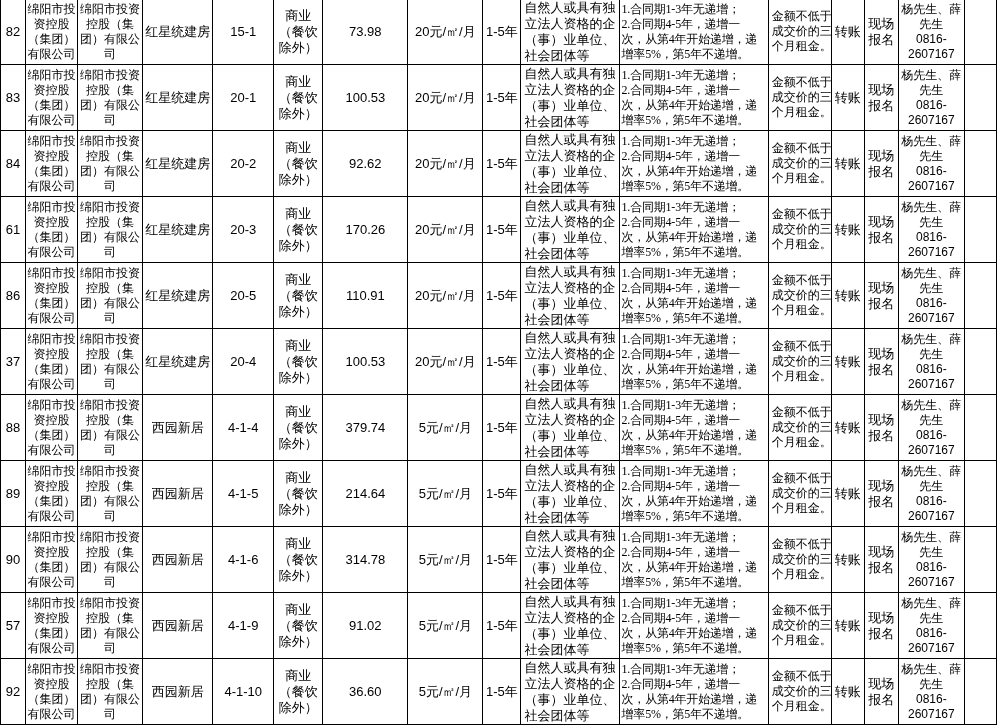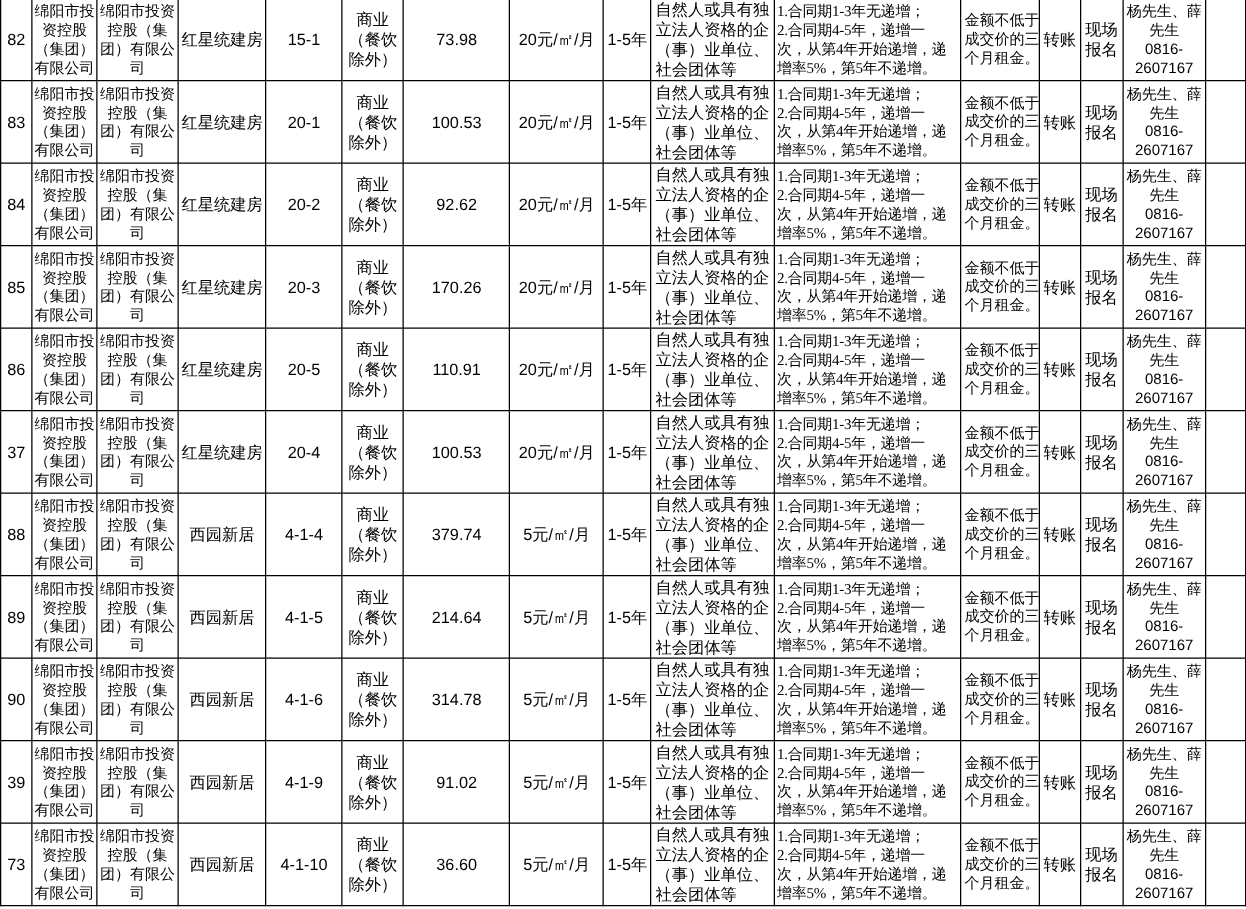--- a/index.html
+++ b/index.html
@@ -168,21 +168,21 @@
           <td class="c-pay">转账</td>
           <td class="c-reg">现场
 报名</td>
           <td class="c-contact fs12">杨先生、薛
 先生
 0816-
 2607167</td>
           <td class="c-blank"></td>
         </tr>
         <tr>
-          <td class="c-no">85</td>
+          <td class="c-no">61</td>
           <td class="c-co1 fs12">绵阳市投
 资控股
 （集团）
 有限公司</td>
           <td class="c-co2 fs12">绵阳市投资
 控股（集
 团）有限公
 司</td>
           <td class="c-prop">红星统建房</td>
           <td class="c-unit">20-3</td>
@@ -396,21 +396,21 @@
           <td class="c-pay">转账</td>
           <td class="c-reg">现场
 报名</td>
           <td class="c-contact fs12">杨先生、薛
 先生
 0816-
 2607167</td>
           <td class="c-blank"></td>
         </tr>
         <tr>
-          <td class="c-no">39</td>
+          <td class="c-no">57</td>
           <td class="c-co1 fs12">绵阳市投
 资控股
 （集团）
 有限公司</td>
           <td class="c-co2 fs12">绵阳市投资
 控股（集
 团）有限公
 司</td>
           <td class="c-prop">西园新居</td>
           <td class="c-unit">4-1-9</td>
@@ -434,21 +434,21 @@
           <td class="c-pay">转账</td>
           <td class="c-reg">现场
 报名</td>
           <td class="c-contact fs12">杨先生、薛
 先生
 0816-
 2607167</td>
           <td class="c-blank"></td>
         </tr>
         <tr>
-          <td class="c-no">73</td>
+          <td class="c-no">92</td>
           <td class="c-co1 fs12">绵阳市投
 资控股
 （集团）
 有限公司</td>
           <td class="c-co2 fs12">绵阳市投资
 控股（集
 团）有限公
 司</td>
           <td class="c-prop">西园新居</td>
           <td class="c-unit">4-1-10</td>

